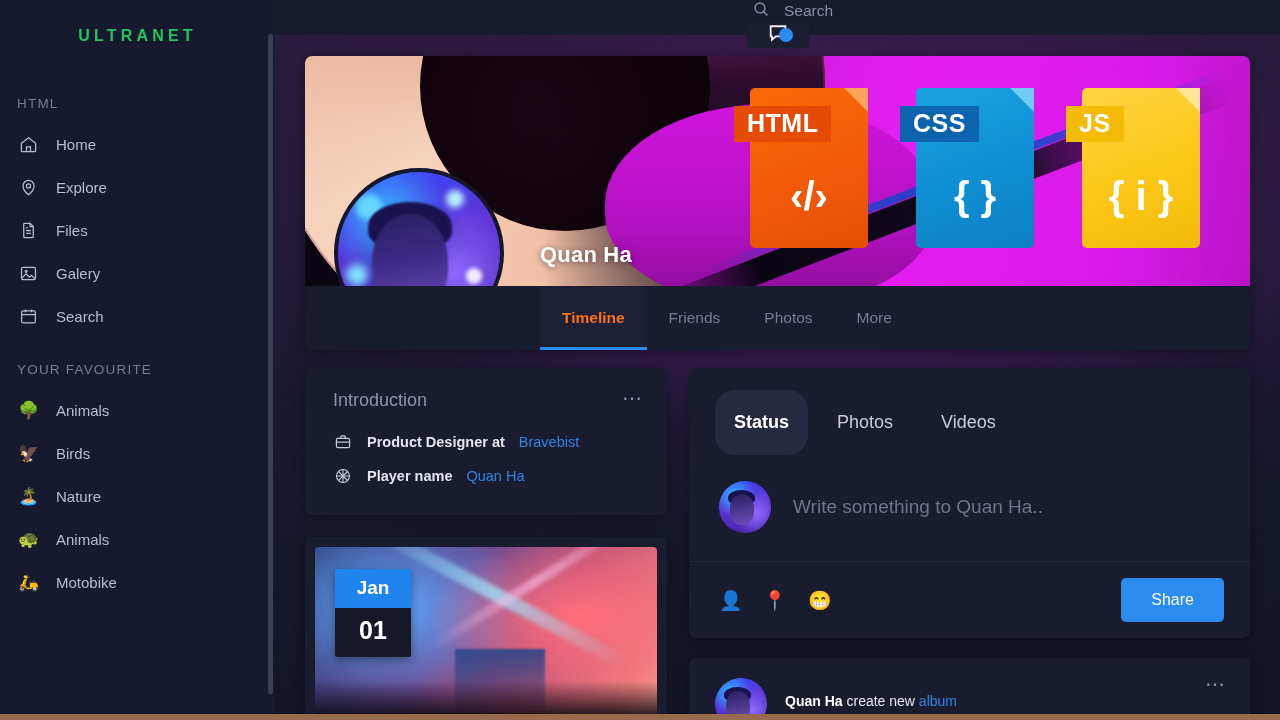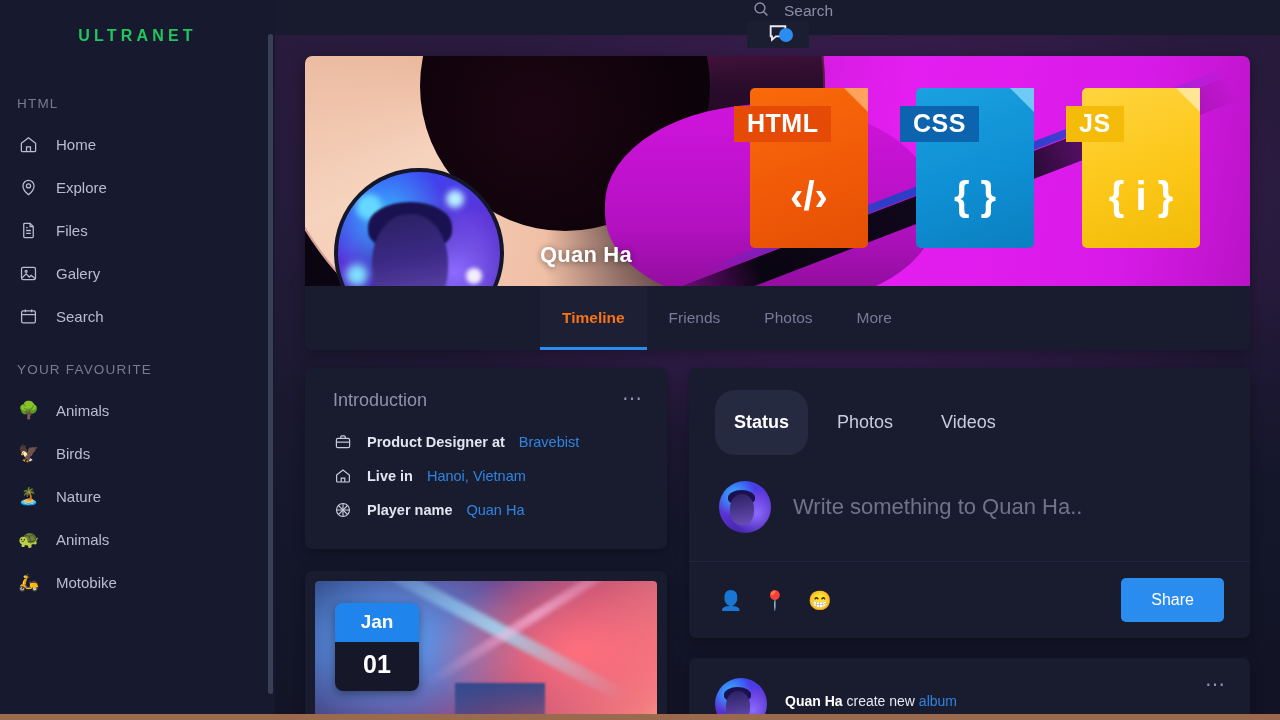--- a/index.html
+++ b/index.html
@@ -327,22 +327,22 @@
     position:absolute; left:0; right:0; bottom:0; height: 66px;
     background: linear-gradient(0deg, #07070e 40%, rgba(7,7,14,0) 100%);
   }
   .ev-stage {
     position:absolute; left:140px; bottom:38px; width: 90px; height: 60px;
     background: linear-gradient(180deg, rgba(40,70,140,.9), rgba(20,30,70,.2));
     filter: blur(1px);
   }
   .date-badge {
     position: absolute; left: 20px; top: 22px;
-    width: 84px;
-    border-radius: 8px; overflow: hidden;
+    width: 76px;
+    border-radius: 2px; overflow: hidden;
     text-align: center;
     box-shadow: 0 3px 10px rgba(0,0,0,.4);
   }
   .date-m {
     background: #1f85ec; color: #fff;
     font-size: 19px; font-weight: 700;
     padding: 8px 0 9px 0;
   }
   .date-d {
     background: #16182a; color: #fff;
@@ -373,21 +373,21 @@
   .avatar-sm .f {
     position:absolute; left:11px; top:13px; width:24px;height:31px;
     border-radius:48% 48% 45% 45%;
     background: linear-gradient(170deg,#2a2060,#6a4fb8);
     filter: blur(.6px);
   }
   .avatar-sm .h {
     position:absolute; left:9px; top:9px; width:27px;height:15px;
     border-radius:50% 50% 38% 38%; background:#1a1250; filter: blur(.6px);
   }
-  .composer-placeholder { color: #6f7489; font-size: 22px; }
+  .composer-placeholder { color: #6f7489; font-size: 19px; }
 
   .composer-foot {
     display: flex; align-items: center; justify-content: space-between;
     border-top: 1px solid #23263b;
     padding: 16px 26px 16px 30px;
   }
   .emoji-row { display: flex; gap: 21px; font-size: 19px; line-height: 1; }
   .emoji-row span { cursor: pointer; }
   .share-btn {
     background: #2b8cf0; color: #fff;
@@ -596,30 +596,20 @@
                 <svg width="18" height="18" viewBox="0 0 24 24" fill="none" stroke="currentColor" stroke-width="1.6">
                     <rect x="3.2" y="7.2" width="17.6" height="12.4" rx="2"></rect>
                     <path d="M9 7.2V5.4a1.6 1.6 0 0 1 1.6-1.6h2.8A1.6 1.6 0 0 1 15 5.4v1.8"></path>
                     <path d="M3.2 12.2h17.6"></path>
                   </svg>
               </span>
               <span>Product Designer at</span>
               <a href="#">Bravebist</a>
             </div>
 
-            <div class="intro-row">
-              <span class="ico">
-                <svg width="18" height="18" viewBox="0 0 24 24" fill="none" stroke="currentColor" stroke-width="1.6">
-                    <path d="M3.5 10.6 12 4l8.5 6.6V19a1 1 0 0 1-1 1h-15a1 1 0 0 1-1-1z"></path>
-                    <path d="M9.6 20v-5.2h4.8V20"></path>
-                  </svg>
-              </span>
-              <span>Live in</span>
-              <a href="#">Hanoi, Vietnam</a>
-            </div>
 
             <div class="intro-row">
               <span class="ico">
                 <svg width="18" height="18" viewBox="0 0 24 24" fill="none" stroke="currentColor" stroke-width="1.5">
                     <circle cx="12" cy="12" r="8.6"></circle>
                     <path d="M12 3.4v17.2M3.4 12h17.2"></path>
                     <path d="M6 6l12 12M18 6 6 18"></path>
                   </svg>
               </span>
               <span>Player name</span>

